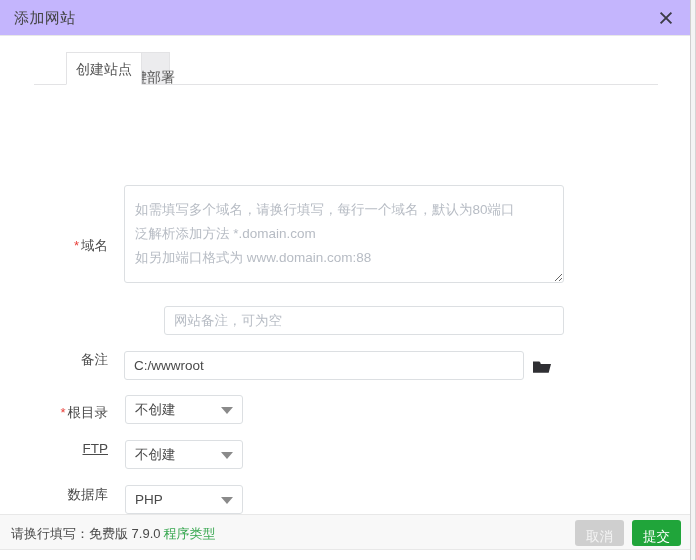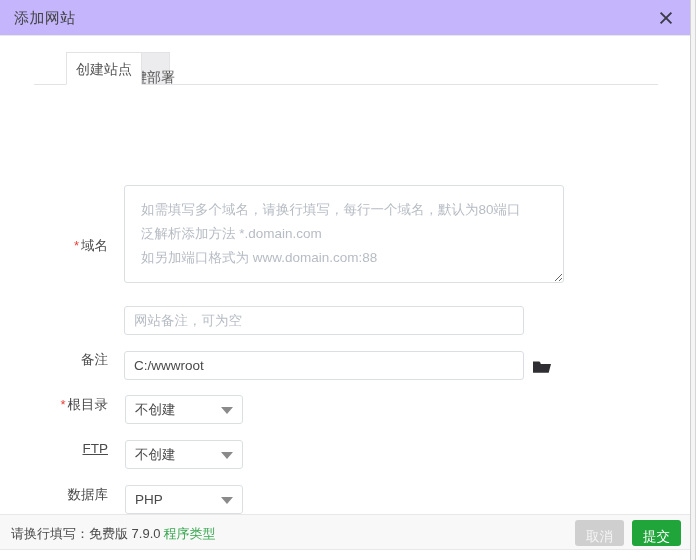--- a/index.html
+++ b/index.html
@@ -110,21 +110,21 @@
     margin-right: 2px;
   }
 
   textarea.domain-box {
     position: absolute;
     left: 124px; top: 99px;
     width: 440px; height: 98px;
     border: 1px solid #dcdfe2;
     border-radius: 3px;
     background: #ffffff;
-    padding: 12px 16px;
+    padding: 12px 10px;
     font-family: "Liberation Sans", "DejaVu Sans", sans-serif;
     font-size: 13.5px;
     color: #555555;
     line-height: 24px;
     resize: both;
     outline: none;
   }
   textarea.domain-box::placeholder { color: #b7bcc4; }
 
   input.txt {
@@ -264,23 +264,23 @@
     <div class="lbl" style="left:18px; top:113px;">
       <span class="req">*</span><span>域名</span>
     </div>
     <textarea class="domain-box" placeholder="如需填写多个域名，请换行填写，每行一个域名，默认为80端口
 泛解析添加方法 *.domain.com
 如另加端口格式为 www.domain.com:88" style=""></textarea>
 
     <div class="lbl" style="left:18px; top:227px;">
       <span>备注</span>
     </div>
-    <input class="txt" type="text" style="top: 220px;" placeholder="网站备注，可为空">
-
-    <div class="lbl" style="left:18px; top:272px;">
+    <input class="txt" type="text" style="top: 220px; margin-left: 40px;" placeholder="网站备注，可为空">
+
+    <div class="lbl" style="left:18px; top:280px;">
       <span class="req">*</span><span>根目录</span>
     </div>
     <input class="txt" type="text" style="top: 265px;" id="rootdir" value="C:/wwwroot">
     <div class="folder-icon" style="top:272px;">
       <svg width="20" height="17" viewBox="0 0 20 17" aria-hidden="true">
         <path d="M1 4.2 h6.2 l1.6 1.9 H19 l-2.3 8.6 H1 Z" fill="#2f2f33"></path>
         <path d="M1 3.6 h6.4 l1.6 2.0 H1 Z" fill="#2f2f33"></path>
       </svg>
     </div>
 

